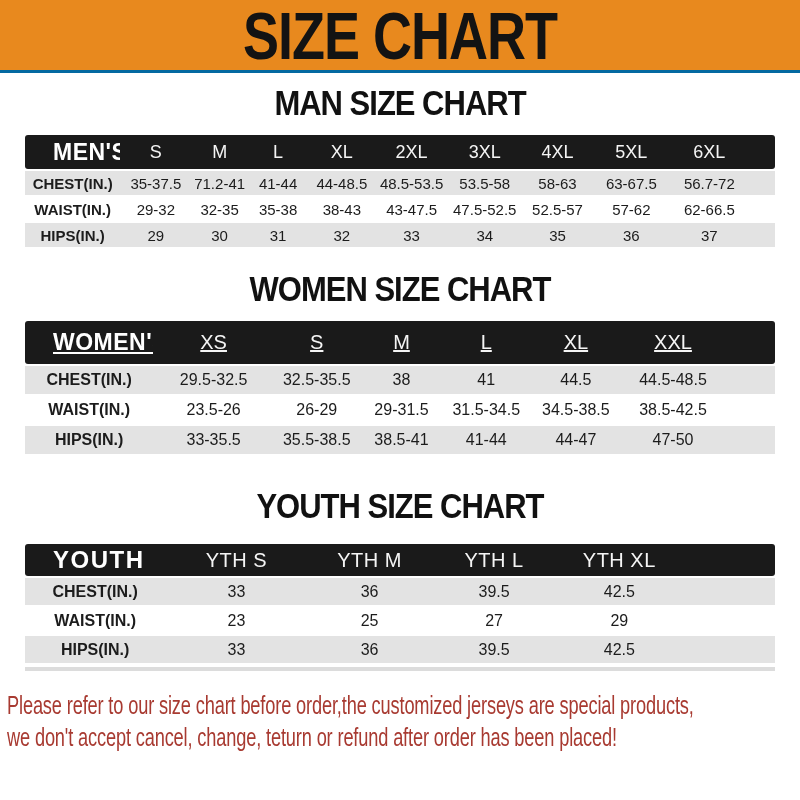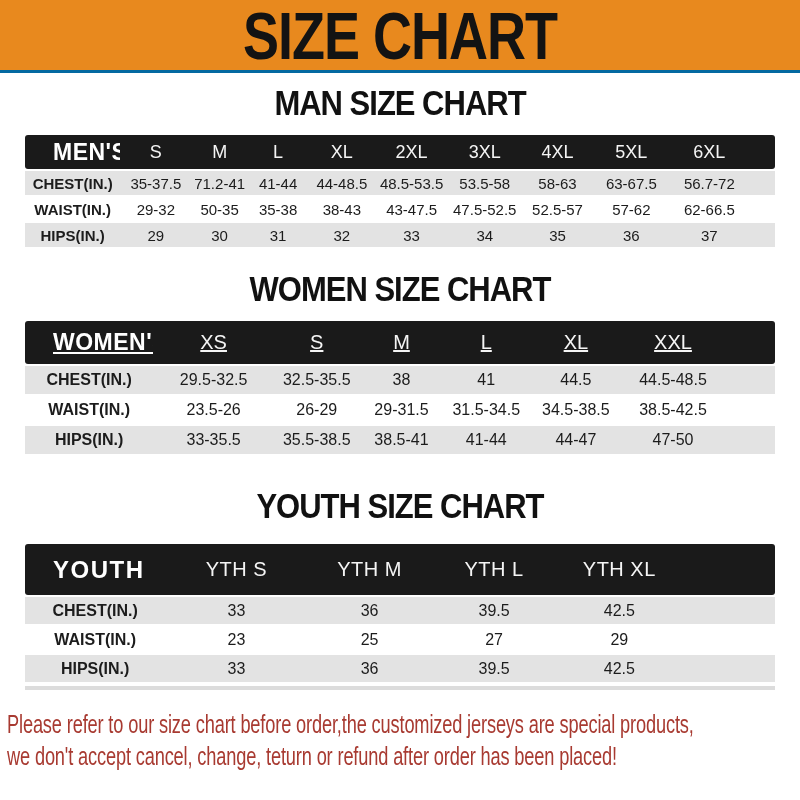--- a/index.html
+++ b/index.html
@@ -52,21 +52,21 @@
   tbody th{font-weight:700;}
   tbody tr:nth-child(odd) > *{background:var(--row-gray);}
   tbody tr:nth-child(even) > *{background:#ffffff;}
   
   .men thead th{height:34px;font-size:18px;}
   .men thead th.corner{font-size:23px;letter-spacing:0.5px;}
   .men tbody th,.men tbody td{height:24px;font-size:15px;}
   .women thead th{height:43px;font-size:20px;text-decoration:underline;}
   .women thead th.corner{font-size:23px;letter-spacing:0.5px;}
   .women tbody th,.women tbody td{height:28px;font-size:16px;}
-  .youth thead th{height:51px;font-size:20px;letter-spacing:0.5px;}
+  .youth thead th{height:32px;font-size:20px;letter-spacing:0.5px;}
   .youth thead th.corner{font-size:24px;letter-spacing:1.5px;}
   .youth tbody th,.youth tbody td{height:27px;font-size:16px;}
   .table-bottom-strip{
     width:750px;height:4px;margin:2px 25px 0;background:#DCDCDC;
   }
   
   .footer{margin-top:18px;width:1140px;transform:scaleX(0.70);transform-origin:0 0;}
   .footer p{
     margin:0;padding-left:10px;color:var(--footer-red);
     font-size:26px;line-height:32px;font-weight:400;white-space:nowrap;
@@ -122,21 +122,21 @@
           <td>48.5-53.5</td>
           <td>53.5-58</td>
           <td>58-63</td>
           <td>63-67.5</td>
           <td>56.7-72</td>
           <td></td>
         </tr>
         <tr>
           <th scope="row">WAIST(IN.)</th>
           <td>29-32</td>
-          <td>50-35</td>
+          <td>32-35</td>
           <td>35-38</td>
           <td>38-43</td>
           <td>43-47.5</td>
           <td>47.5-52.5</td>
           <td>52.5-57</td>
           <td>57-62</td>
           <td>62-66.5</td>
           <td></td>
         </tr>
         <tr>

